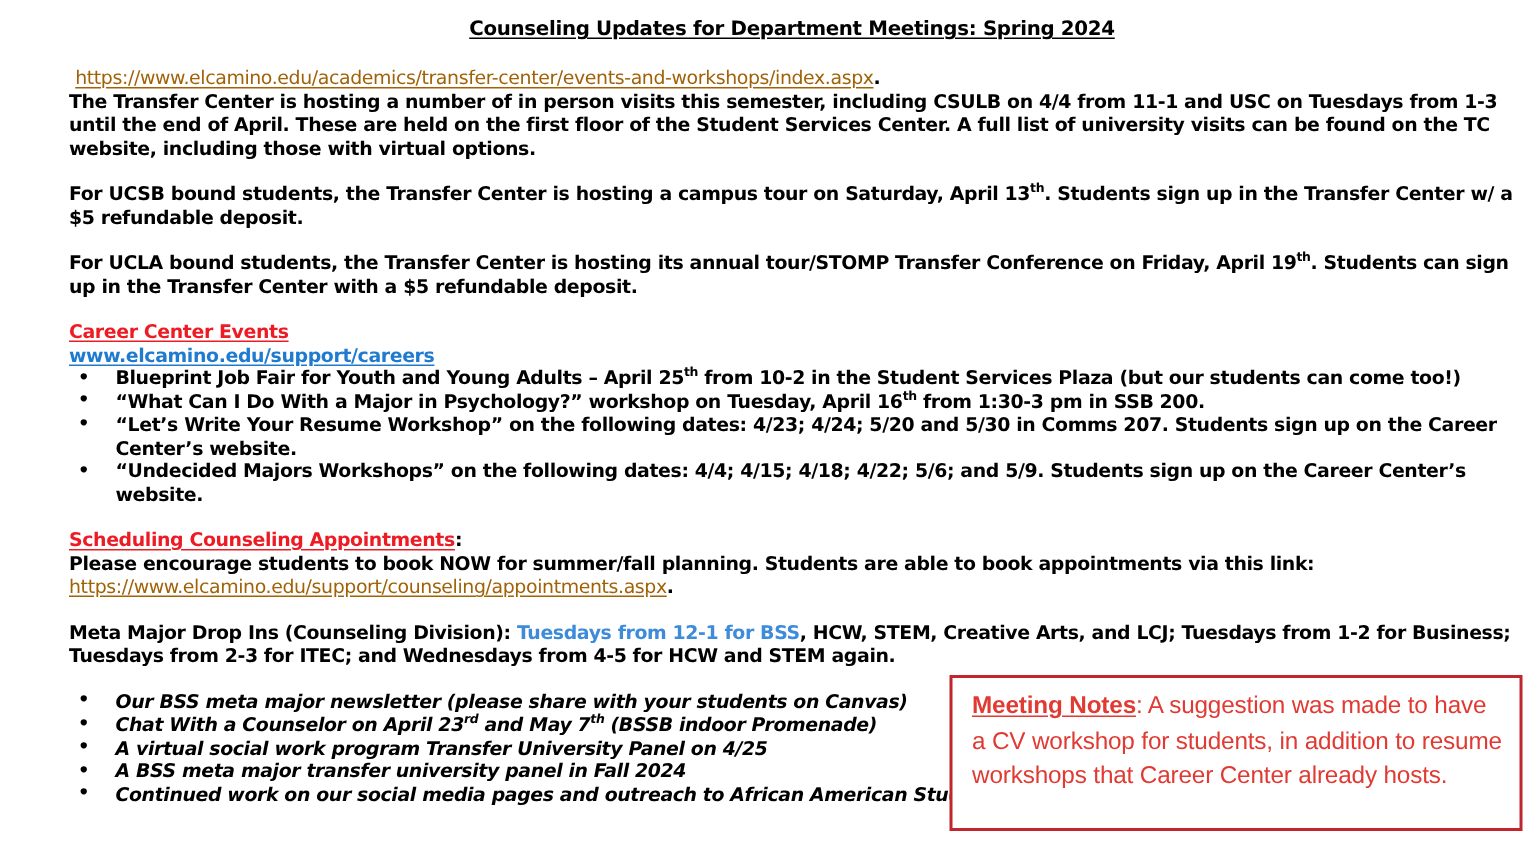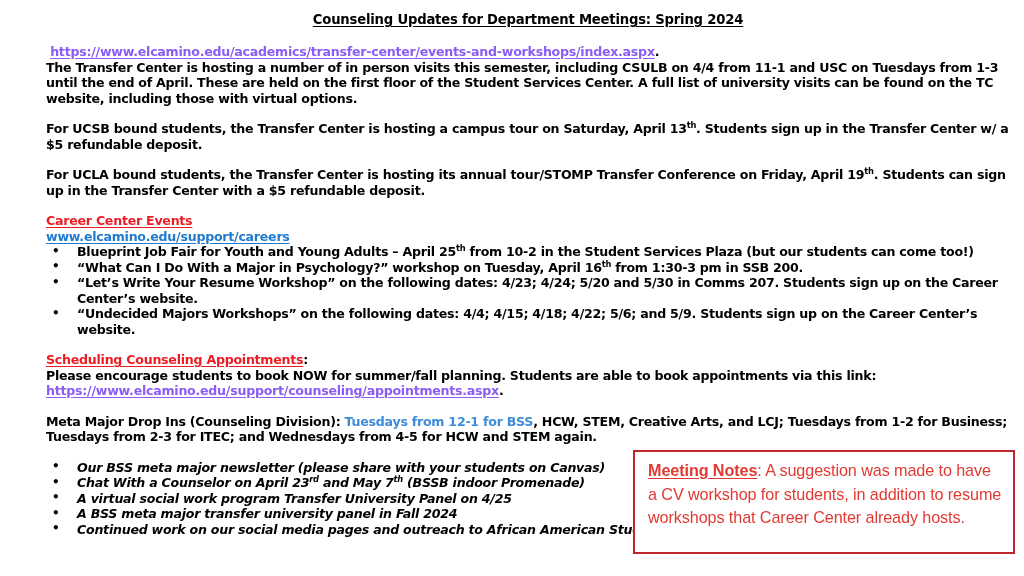--- a/index.html
+++ b/index.html
@@ -64,22 +64,22 @@
   }
   .head-red-plain {
     color: #ED1C24;
     font-weight: bold;
     text-decoration: underline;
     text-underline-offset: 2px;
   }
   .colon-black { color: #000000; text-decoration: none; }
 
   .link-blue {
-    color: #8b5cf6;
-    font-weight: bold;
+    color: #a16207;
+    font-weight: normal;
     text-decoration: underline;
     text-underline-offset: 2px;
   }
   .link-blue-thin {
     color: #1F7BD0;
     font-weight: bold;
     text-decoration: underline;
     text-underline-offset: 2px;
   }
   .text-blue-hl {

